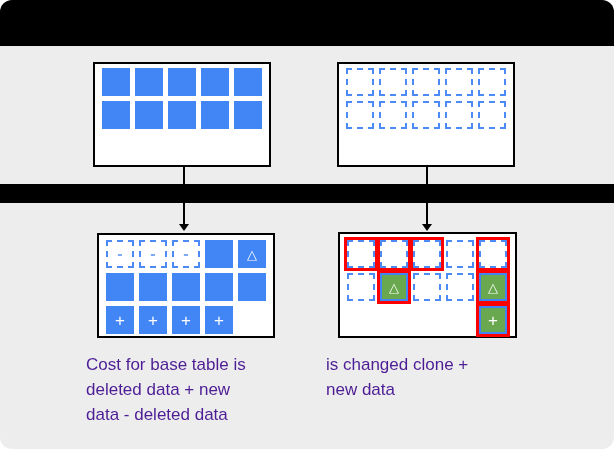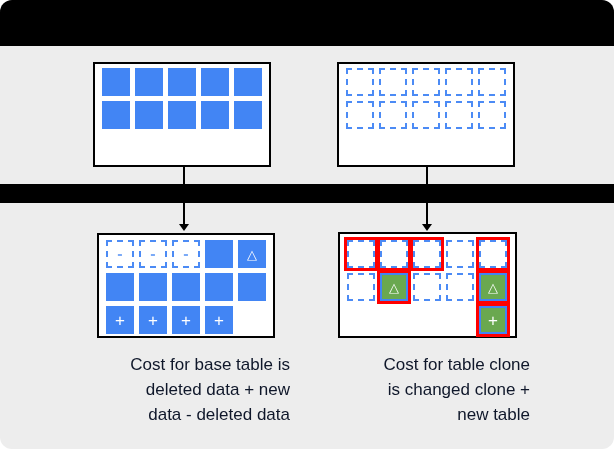--- a/index.html
+++ b/index.html
@@ -38,21 +38,21 @@
     position:absolute;width:0;height:0;
     border-left:5px solid transparent;border-right:5px solid transparent;
     border-top:7px solid #000;
   }
   .arrow-left  .arrow-line{left:183px;top:167px;height:58px;}
   .arrow-left  .arrow-head{left:179px;top:224px;}
   .arrow-right .arrow-line{left:426px;top:167px;height:58px;}
   .arrow-right .arrow-head{left:422px;top:224px;}
   .caption{
     position:absolute;top:352px;width:204px;
-    color:#0f172a;font-size:17px;line-height:25px;text-align:right;
+    color:#4c1d95;font-size:17px;line-height:25px;text-align:left;
   }
   .caption.left{left:86px;}
   .caption.right{left:326px;}
 </style>
 </head>
 <body>
 
 <div class="frame">
 
   <div class="bar top"></div>
@@ -150,18 +150,17 @@
       </div>
     </div>
 
   <div class="caption left">
     <div>Cost for base table is</div>
     <div>deleted data + new</div>
     <div>data - deleted data</div>
   </div>
 
   <div class="caption right">
-    <div>Cost for table clone</div>
     <div>is changed clone +</div>
-    <div>new table</div>
+    <div>new data</div>
   </div>
 
 </div>
 
 </body></html>

